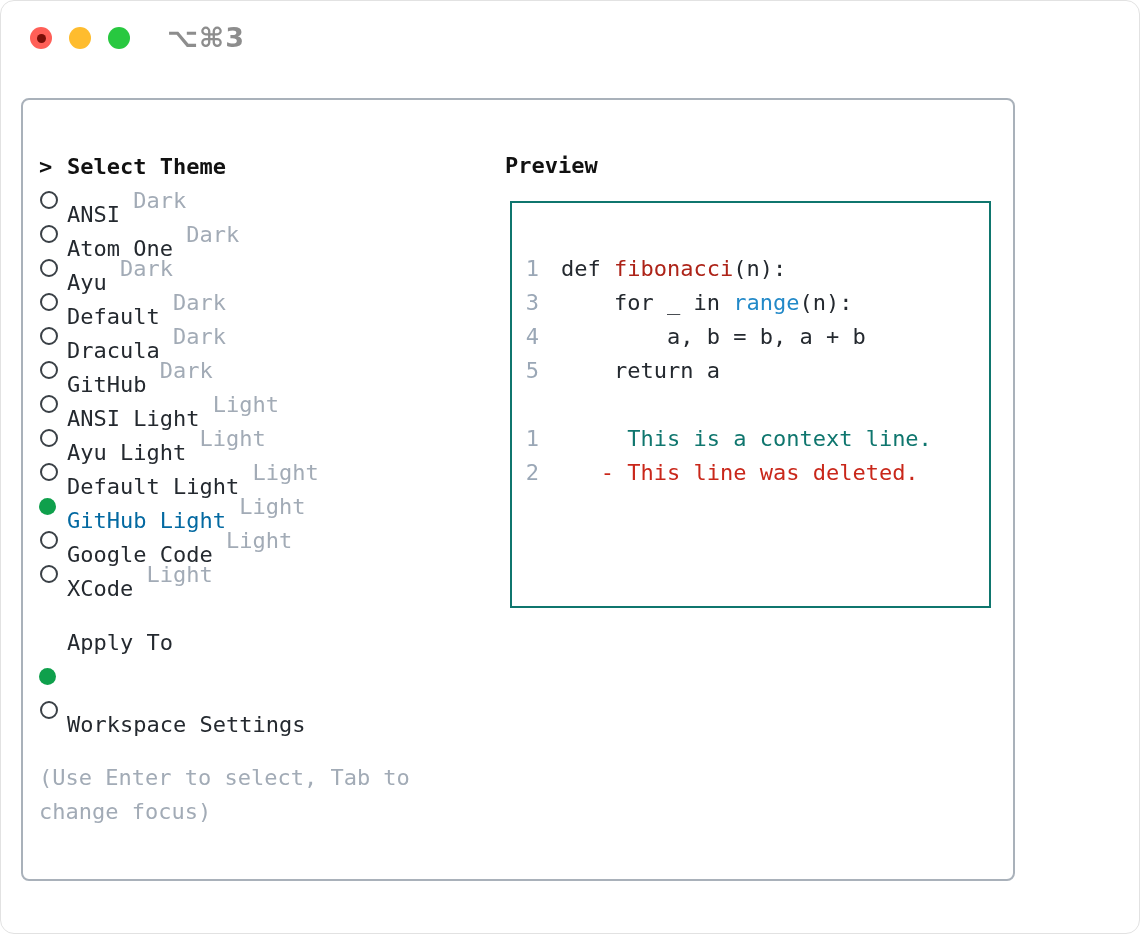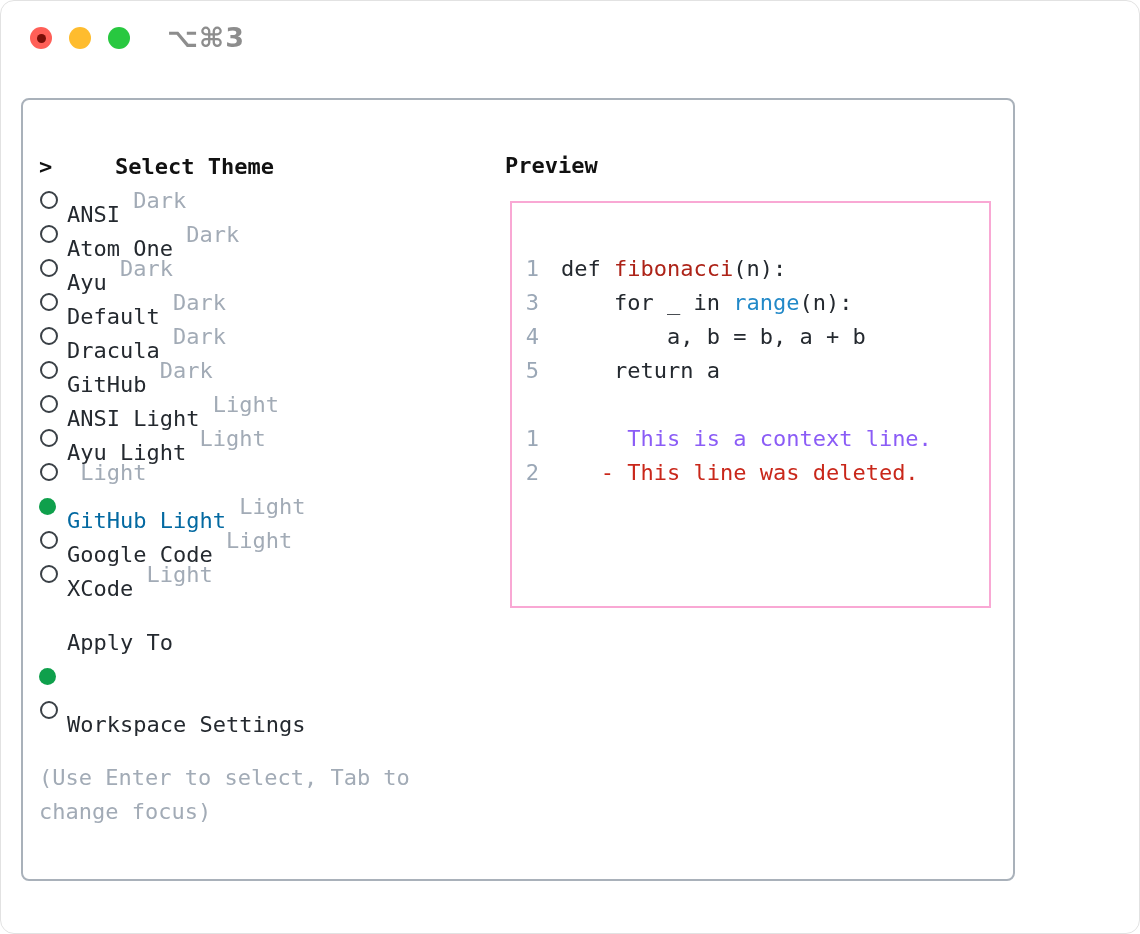--- a/index.html
+++ b/index.html
@@ -28,43 +28,43 @@
     position:absolute;left:20px;top:97px;width:994px;height:783px;
     border:2px solid #a9b1ba;border-radius:8px;box-sizing:border-box;background:#fff;
   }
   
   .left-col{position:absolute;left:16px;top:49px;}
   .row{height:34px;display:flex;align-items:center;font-size:22px;white-space:pre;color:#24292f;}
   .row .marker{width:28px;display:flex;align-items:center;flex:0 0 28px;}
   .prompt{font-weight:bold;color:#111;}
   .radio{width:14px;height:14px;border:2px solid #3a4046;border-radius:50%;box-sizing:content-box;margin-left:1px;}
   .radio.on{width:17px;height:17px;border:none;background:#0fa04c;margin-left:0;}
-  .hdr{font-weight:bold;color:#111;margin-left:48px;}
+  .hdr{font-weight:bold;color:#111;}
   .theme-name{color:#24292f;margin-top:28px;}
   .theme-name.sel{color:#0369a1;}
   .variant{color:#a2abb6;}
   .spacer{height:34px;}
   .help-line{height:34px;line-height:34px;font-size:22px;color:#a2abb6;white-space:pre;}
   
   .preview-header{
     position:absolute;left:482px;top:49px;height:34px;line-height:34px;
     font-size:22px;font-weight:bold;color:#111;
   }
   .preview-box{
     position:absolute;left:487px;top:101px;width:481px;height:407px;
-    border:2px solid #f9a8d4;box-sizing:border-box;background:#fff;
+    border:2px solid #0f766e;box-sizing:border-box;background:#fff;
     padding:49px 0 0 13px;overflow:hidden;
   }
   .code-row{height:34px;line-height:34px;font-size:22px;white-space:pre;}
   .ln{display:inline-block;width:14px;margin-right:22px;color:#9aa7b6;text-align:right;}
   .c-code{color:#24292f;}
   .c-func{color:#ad2318;}
   .c-num{color:#087c87;}
   .c-builtin{color:#2289c8;}
-  .c-context{color:#8b5cf6;}
+  .c-context{color:#0f766e;}
   .c-deleted{color:#c9271a;}
   .c-added{color:#00bb00;}
 </style>
 </head>
 <body>
 
 <div class="window">
 
   <div class="traffic-lights">
     <div class="light red">
@@ -84,21 +84,21 @@
       </div>
       <div id="theme-list">
           <div class="row"><span class="marker"><span class="radio"></span></span><span class="theme-name">ANSI</span><span class="variant"> Dark</span></div>
           <div class="row"><span class="marker"><span class="radio"></span></span><span class="theme-name">Atom One</span><span class="variant"> Dark</span></div>
           <div class="row"><span class="marker"><span class="radio"></span></span><span class="theme-name">Ayu</span><span class="variant"> Dark</span></div>
           <div class="row"><span class="marker"><span class="radio"></span></span><span class="theme-name">Default</span><span class="variant"> Dark</span></div>
           <div class="row"><span class="marker"><span class="radio"></span></span><span class="theme-name">Dracula</span><span class="variant"> Dark</span></div>
           <div class="row"><span class="marker"><span class="radio"></span></span><span class="theme-name">GitHub</span><span class="variant"> Dark</span></div>
           <div class="row"><span class="marker"><span class="radio"></span></span><span class="theme-name">ANSI Light</span><span class="variant"> Light</span></div>
           <div class="row"><span class="marker"><span class="radio"></span></span><span class="theme-name">Ayu Light</span><span class="variant"> Light</span></div>
-          <div class="row"><span class="marker"><span class="radio"></span></span><span class="variant"> Light</span></div>
+          <div class="row"><span class="marker"><span class="radio"></span></span><span class="theme-name">Default Light</span><span class="variant"> Light</span></div>
           <div class="row"><span class="marker"><span class="radio on"></span></span><span class="theme-name sel">GitHub Light</span><span class="variant"> Light</span></div>
           <div class="row"><span class="marker"><span class="radio"></span></span><span class="theme-name">Google Code</span><span class="variant"> Light</span></div>
           <div class="row"><span class="marker"><span class="radio"></span></span><span class="theme-name">XCode</span><span class="variant"> Light</span></div>
         </div>
       <div class="spacer"></div>
       <div class="row">
         <span class="marker"></span>
         <span>Apply To</span>
       </div>
       <div id="apply-options">

